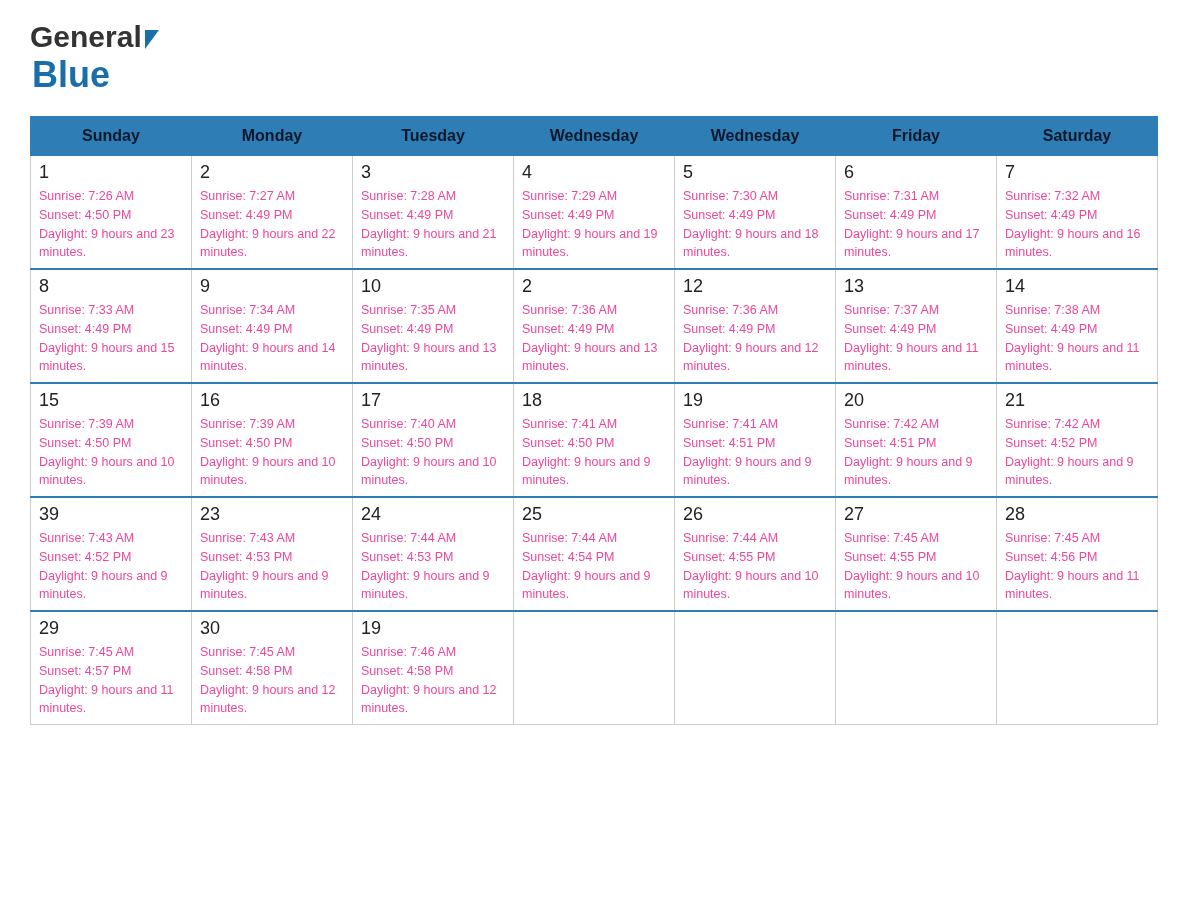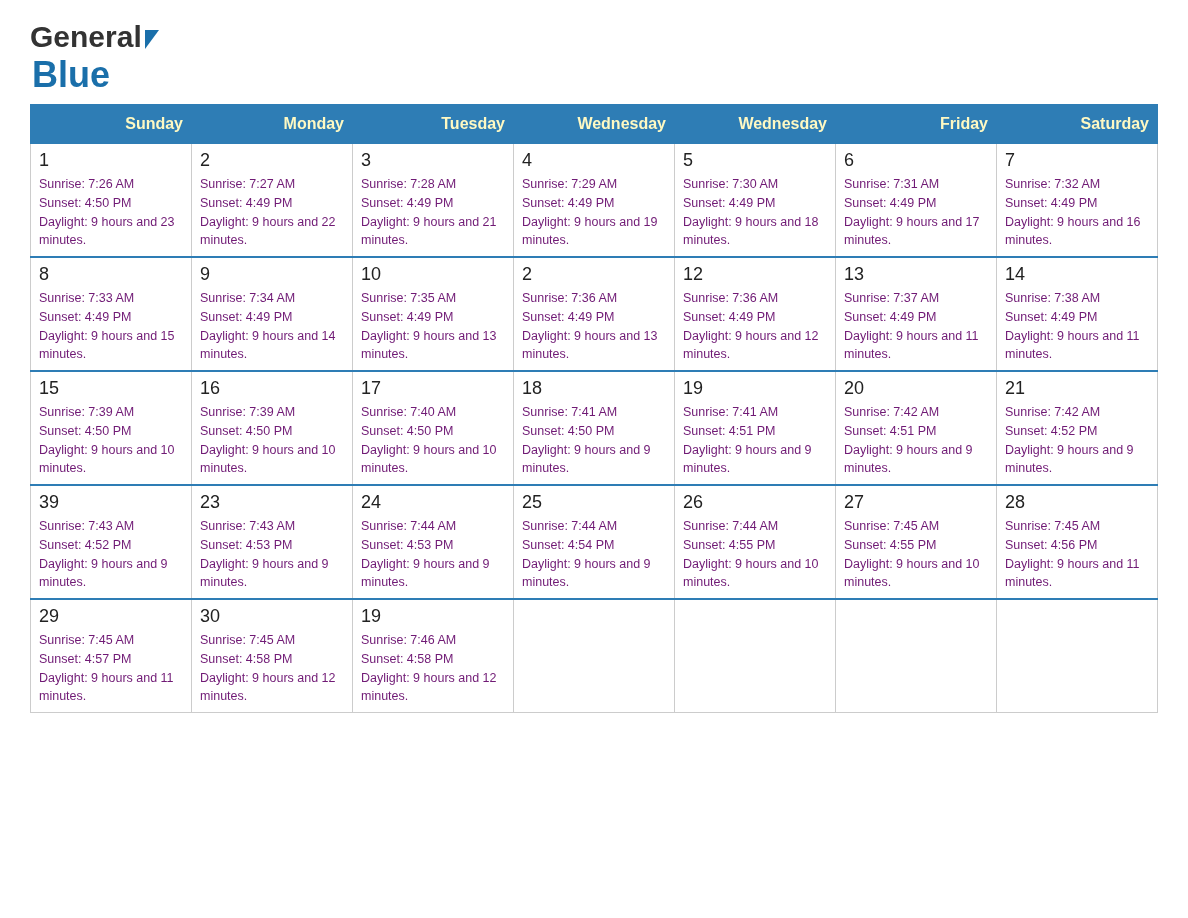--- a/index.html
+++ b/index.html
@@ -7,21 +7,21 @@
       font-family: Arial, sans-serif;
       background: #fff;
       width: 1188px;
       min-height: 918px;
       padding: 20px 30px;
     }
     .header {
       display: flex;
       justify-content: space-between;
       align-items: flex-start;
-      margin-bottom: 8px;
+      margin-bottom: 20px;
     }
     .logo {
       display: flex;
       flex-direction: column;
       align-items: flex-start;
     }
     .logo-line {
       display: flex;
       align-items: center;
     }
@@ -39,46 +39,46 @@
       color: #555;
       margin-top: 4px;
     }
     table {
       width: 100%;
       border-collapse: collapse;
       table-layout: fixed;
     }
     thead tr th {
       background-color: #2e7db5;
-      color: #fef9c3;
+      color: #0f172a;
       font-size: 16px;
       font-weight: bold;
       padding: 10px 8px;
-      text-align: right;
+      text-align: center;
       border: 1px solid #2e7db5;
     }
     tbody tr td {
       border: 1px solid #ccc;
       vertical-align: top;
       padding: 6px 8px;
       font-size: 13px;
       color: #333;
       height: 110px;
     }
     tbody tr td .day-num {
       font-size: 18px;
       font-weight: normal;
       color: #222;
       margin-bottom: 4px;
       display: block;
     }
     tbody tr td .day-info {
       font-size: 12.5px;
       line-height: 1.5;
-      color: #701a75;
+      color: #ec4899;
     }
     tbody tr:not(:last-child) td {
       border-bottom: 2px solid #2e7db5;
     }
     .empty-cell {
       background: #fff;
     }
   </style>
 </head>
 <body>

